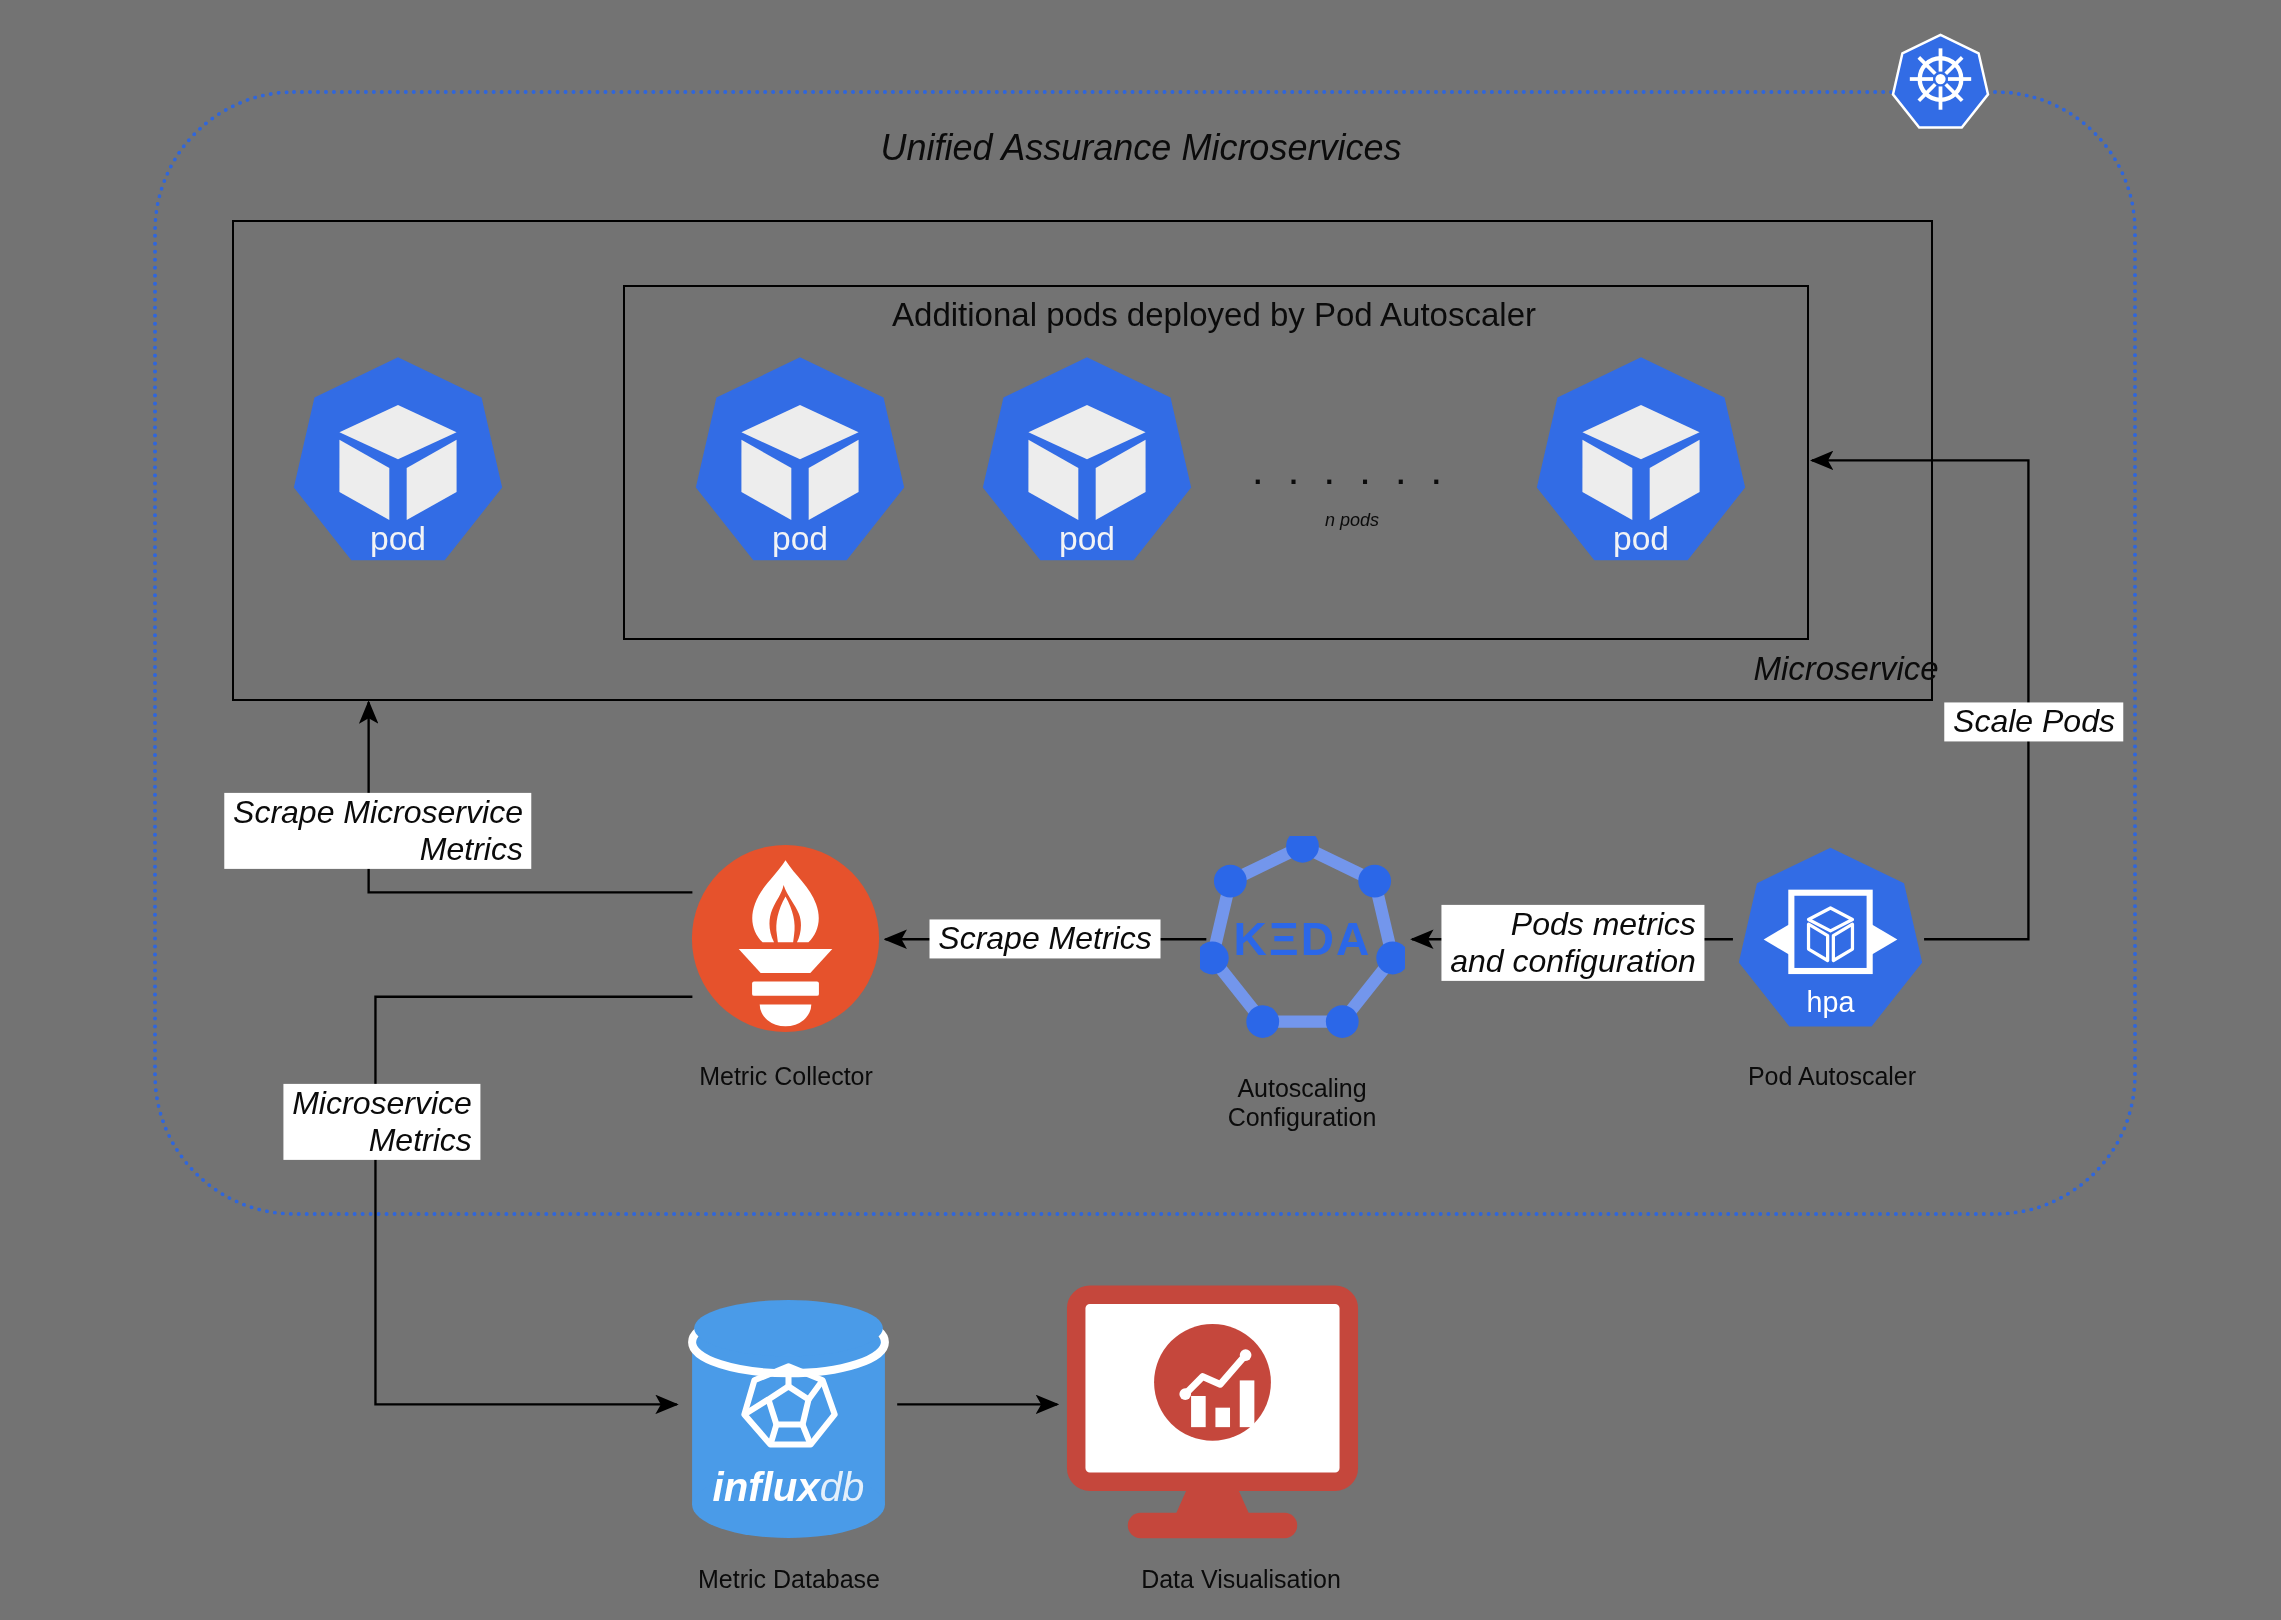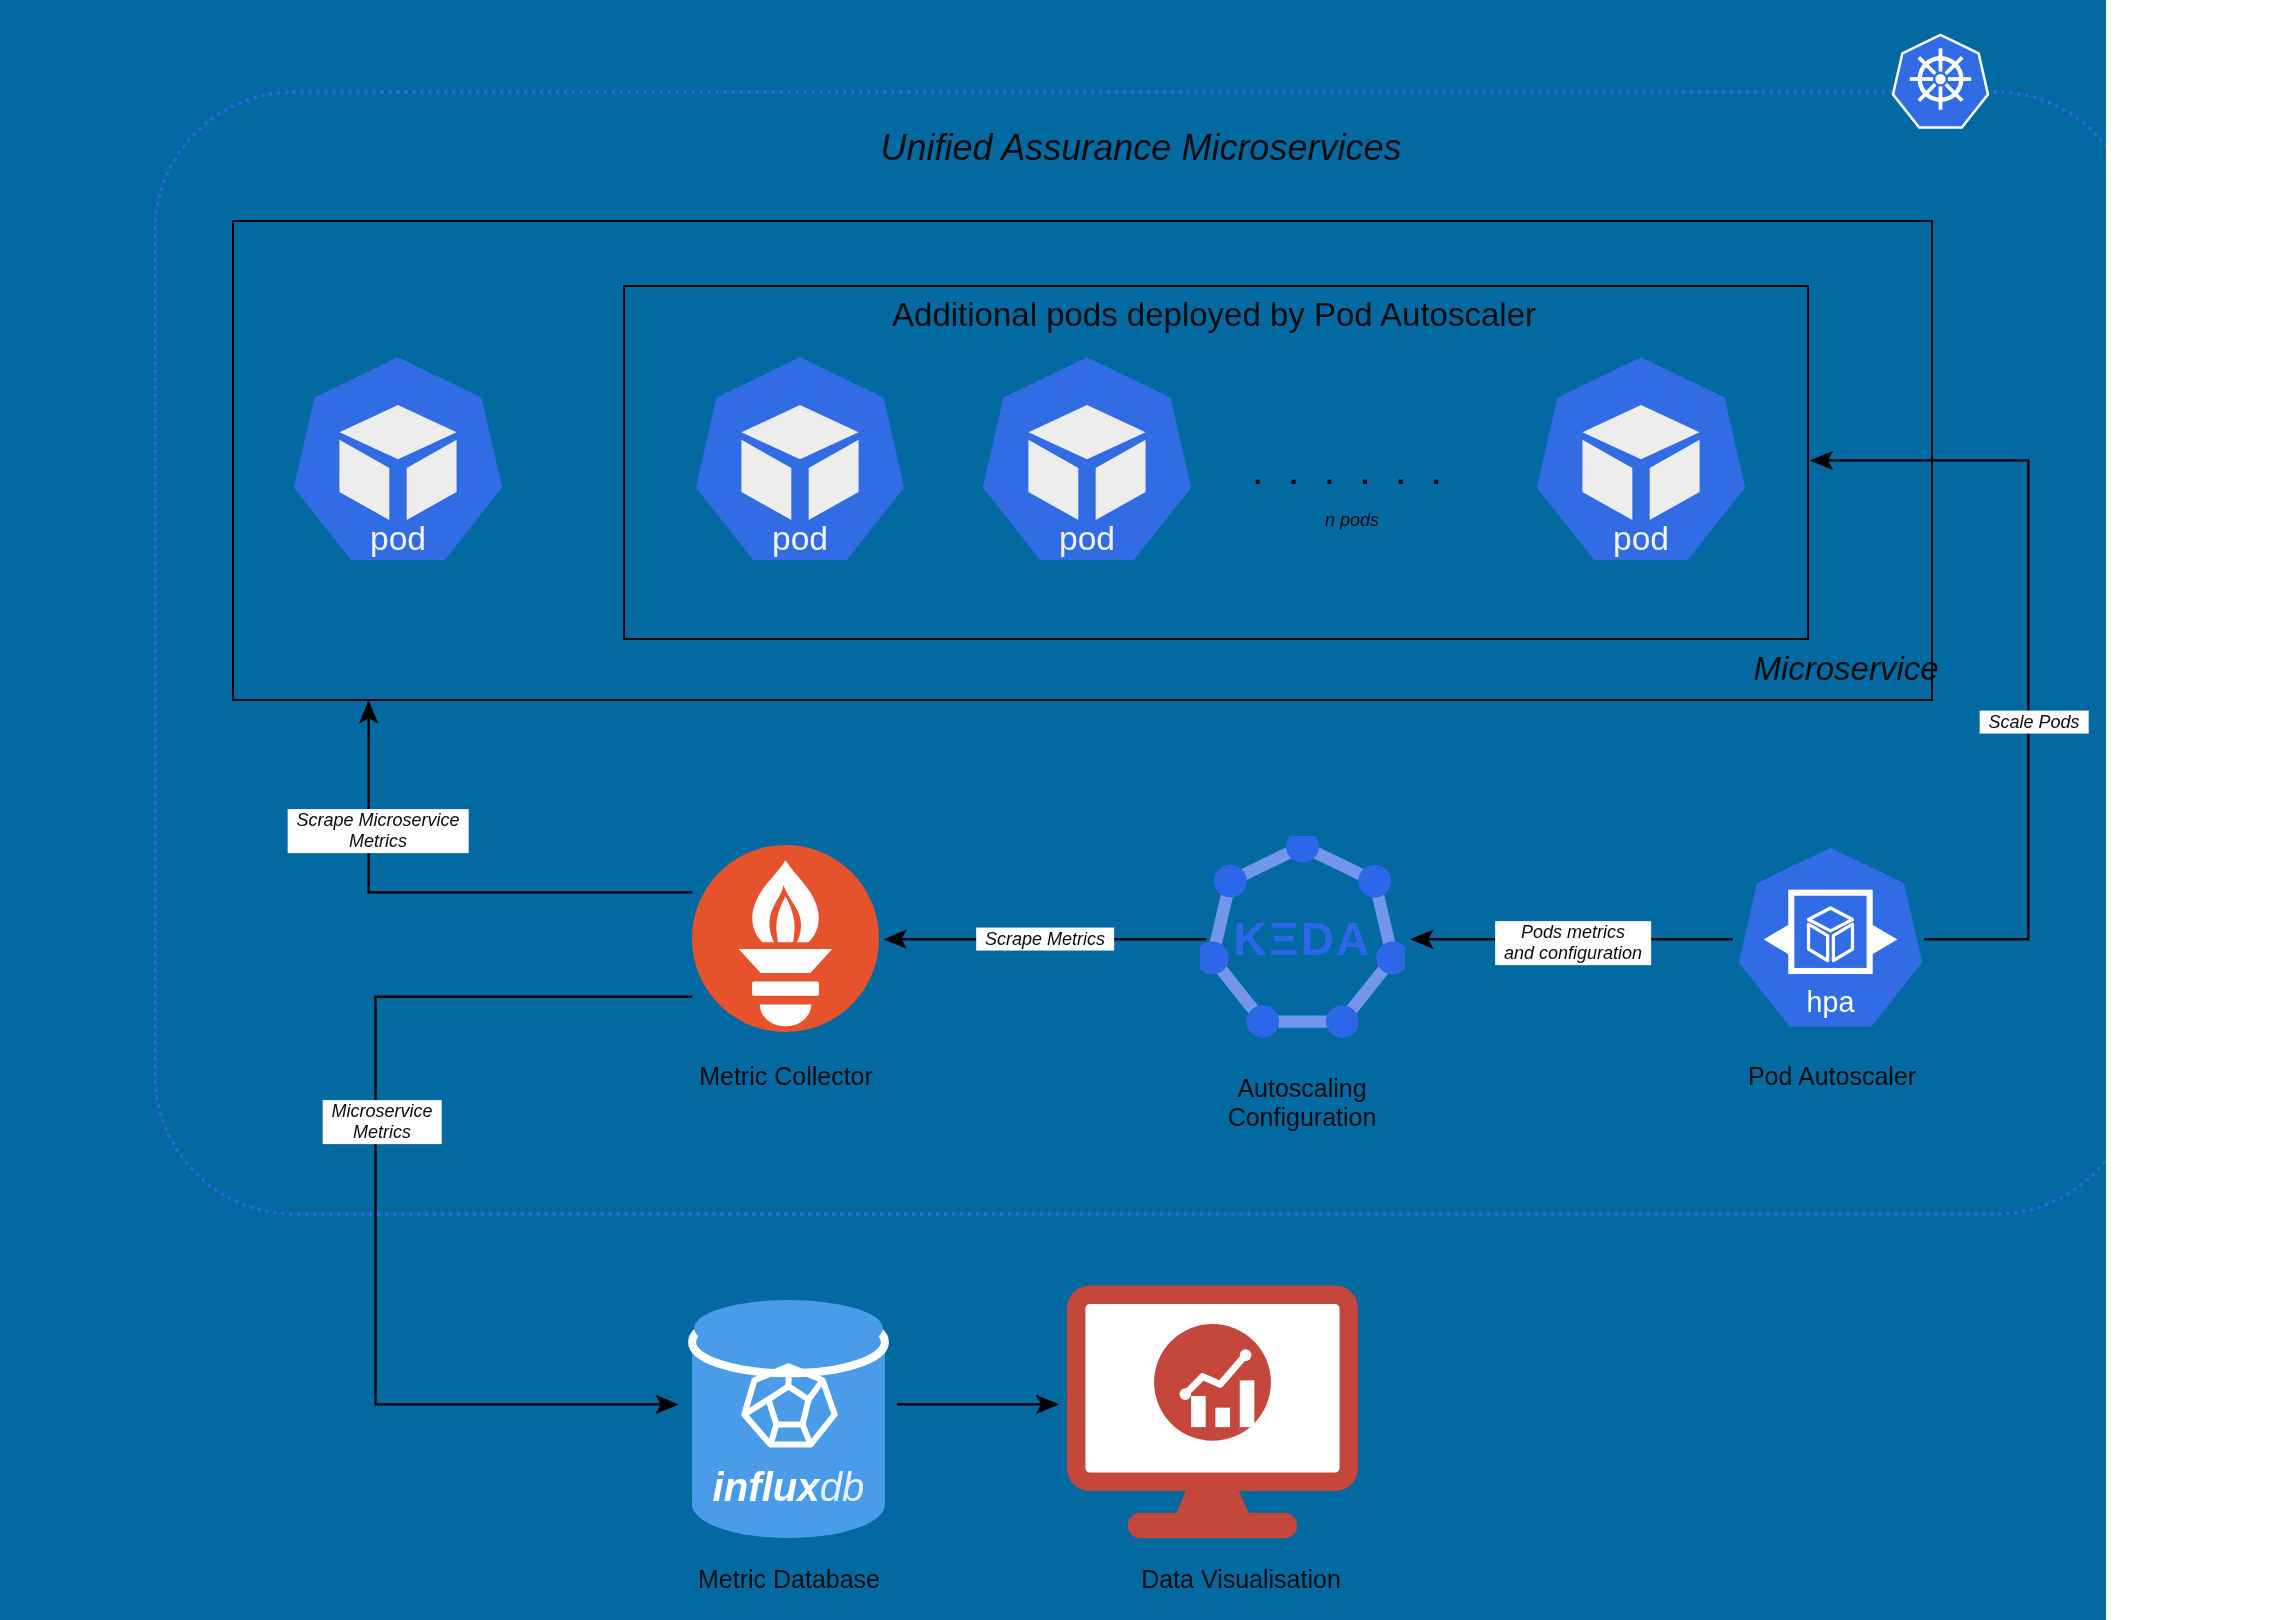--- a/index.html
+++ b/index.html
@@ -1,35 +1,35 @@
 <!DOCTYPE html>
 <html style="--k8s_blue: #326CE5; --keda_blue: #2B67E8; --keda_edge: #7396EC; --prometheus_orange: #E6522C; --influx_blue: #4A9BE8; --monitor_red: #C5473C; --dotted_border_blue: #2F66DC;"><head>
 <meta charset="utf-8">
 <style>
   html,body{margin:0;padding:0;background:#fff;}
   #canvas{
-    position:relative;width:2106px;height:1621px;background:#0369a1;overflow:hidden;
+    position:relative;width:2281px;height:1621px;background:#737373;overflow:hidden;
     font-family:"Liberation Sans",sans-serif;color:#000;
   }
   .abs{position:absolute;}
   .box{position:absolute;border:2px solid #000;background:transparent;}
   .outer-dotted{
     position:absolute;left:153px;top:90px;width:1976px;height:1118px;
     border:4.9px dotted var(--dotted_border_blue,#2F66DC);border-radius:141px;
   }
   .lbl{
     position:absolute;transform:translate(-50%,-50%);text-align:center;
     line-height:1.16;white-space:nowrap;color:#0b0b0b;
   }
   .i{font-style:italic;}
   .bg{background:#fff;padding:1px 8.8px;}
   .title{font-size:36px;}
   .boxlbl{font-size:33px;}
   .nodelbl{font-size:25px;margin-top:12px;}
-  .edgelbl{font-size:18px;}
+  .edgelbl{font-size:32px;text-align:right;}
   .dots{font-size:29px;font-weight:bold;letter-spacing:9.8px;}
   .npods{font-size:18px;}
   svg text{font-family:"Liberation Sans",sans-serif;}
   .cube{fill:#EDEDED;}
   .podtext{fill:#F2F3F5;}
   .wire{fill:none;stroke:#000;stroke-width:2.4px;}
   .white{fill:#fff;}
 </style>
 </head>
 <body>

